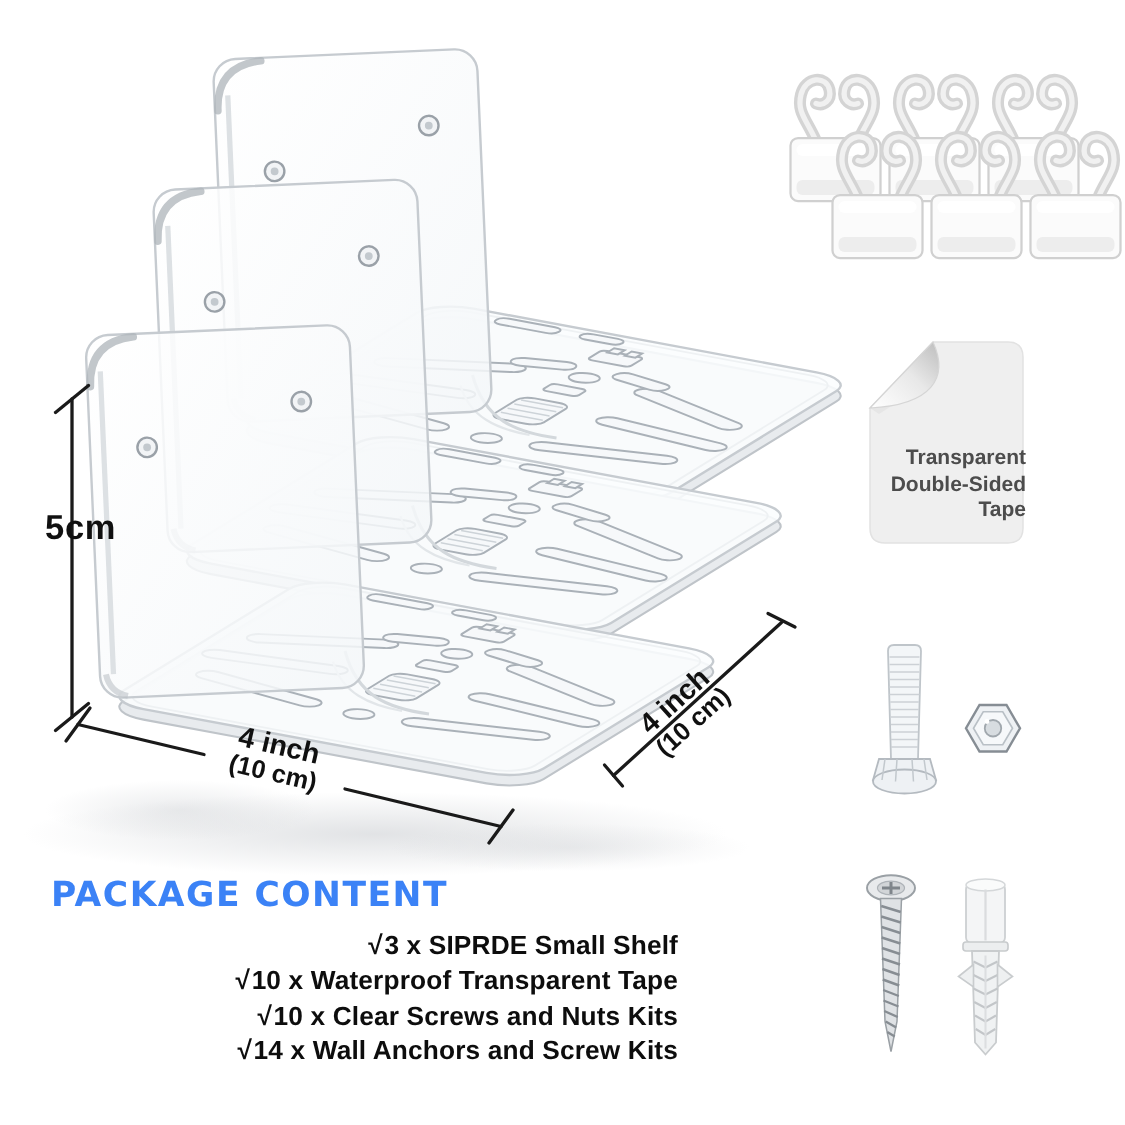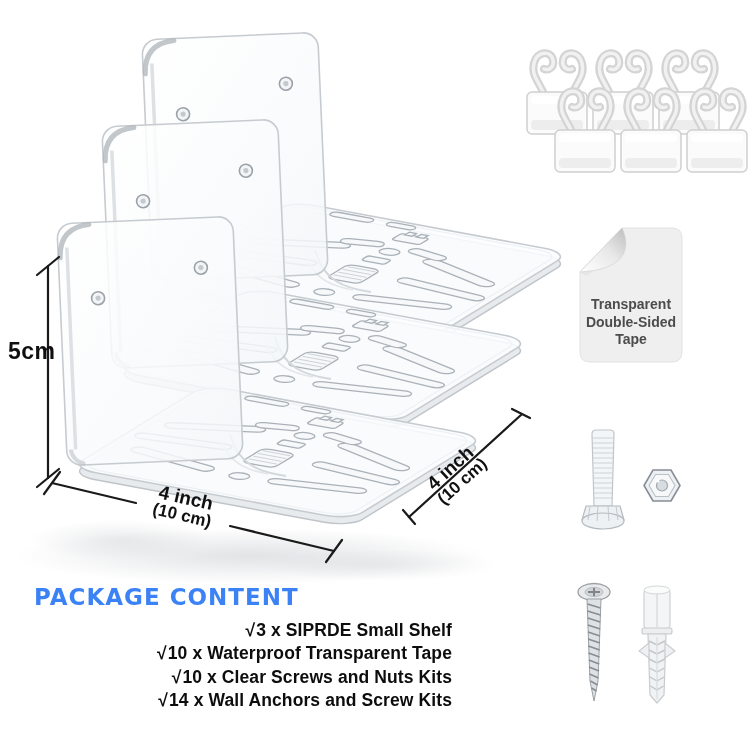--- a/index.html
+++ b/index.html
@@ -6,29 +6,29 @@
   #canvas{
     position:relative;width:750px;height:750px;background:#ffffff;overflow:hidden;
     font-family:"Liberation Sans",sans-serif;color:#111;
   }
   .abs{position:absolute;}
   svg{display:block;}
   
   .dim-label{position:absolute;text-align:center;color:#101010;line-height:1.02;}
   .dim-label .l1{font-size:19px;font-weight:700;display:block;}
   .dim-label .l2{font-size:17px;font-weight:700;display:block;}
-  #height-label{left:8px;top:340px;font-size:23px;font-weight:600;letter-spacing:.5px;}
+  #height-label{left:30px;top:340px;font-size:23px;font-weight:600;letter-spacing:.5px;}
   #width-label{left:136px;top:488px;width:96px;transform:rotate(13deg);}
   #depth-label{left:408px;top:456px;width:96px;transform:rotate(-42deg);}
   
   #tape-text{
     left:578px;top:296px;width:106px;text-align:center;
     font-size:14px;line-height:17.5px;font-weight:700;color:#4c4c4c;
   }
-  #tape-text span{display:block;}
+  #tape-text span{display:block;text-align:right;}
   
   #package-content{left:32px;top:584px;width:420px;}
   #pc-heading{
     font-family:"DejaVu Sans","Liberation Sans",sans-serif;
     font-size:23px;font-weight:800;letter-spacing:1px;color:#3b82f6;
     margin:0 0 9px 2px;
   }
   .pc-item{
     font-size:17.5px;font-weight:600;color:#0d0d0d;line-height:23.4px;
     white-space:nowrap;letter-spacing:.1px;text-align:right;

